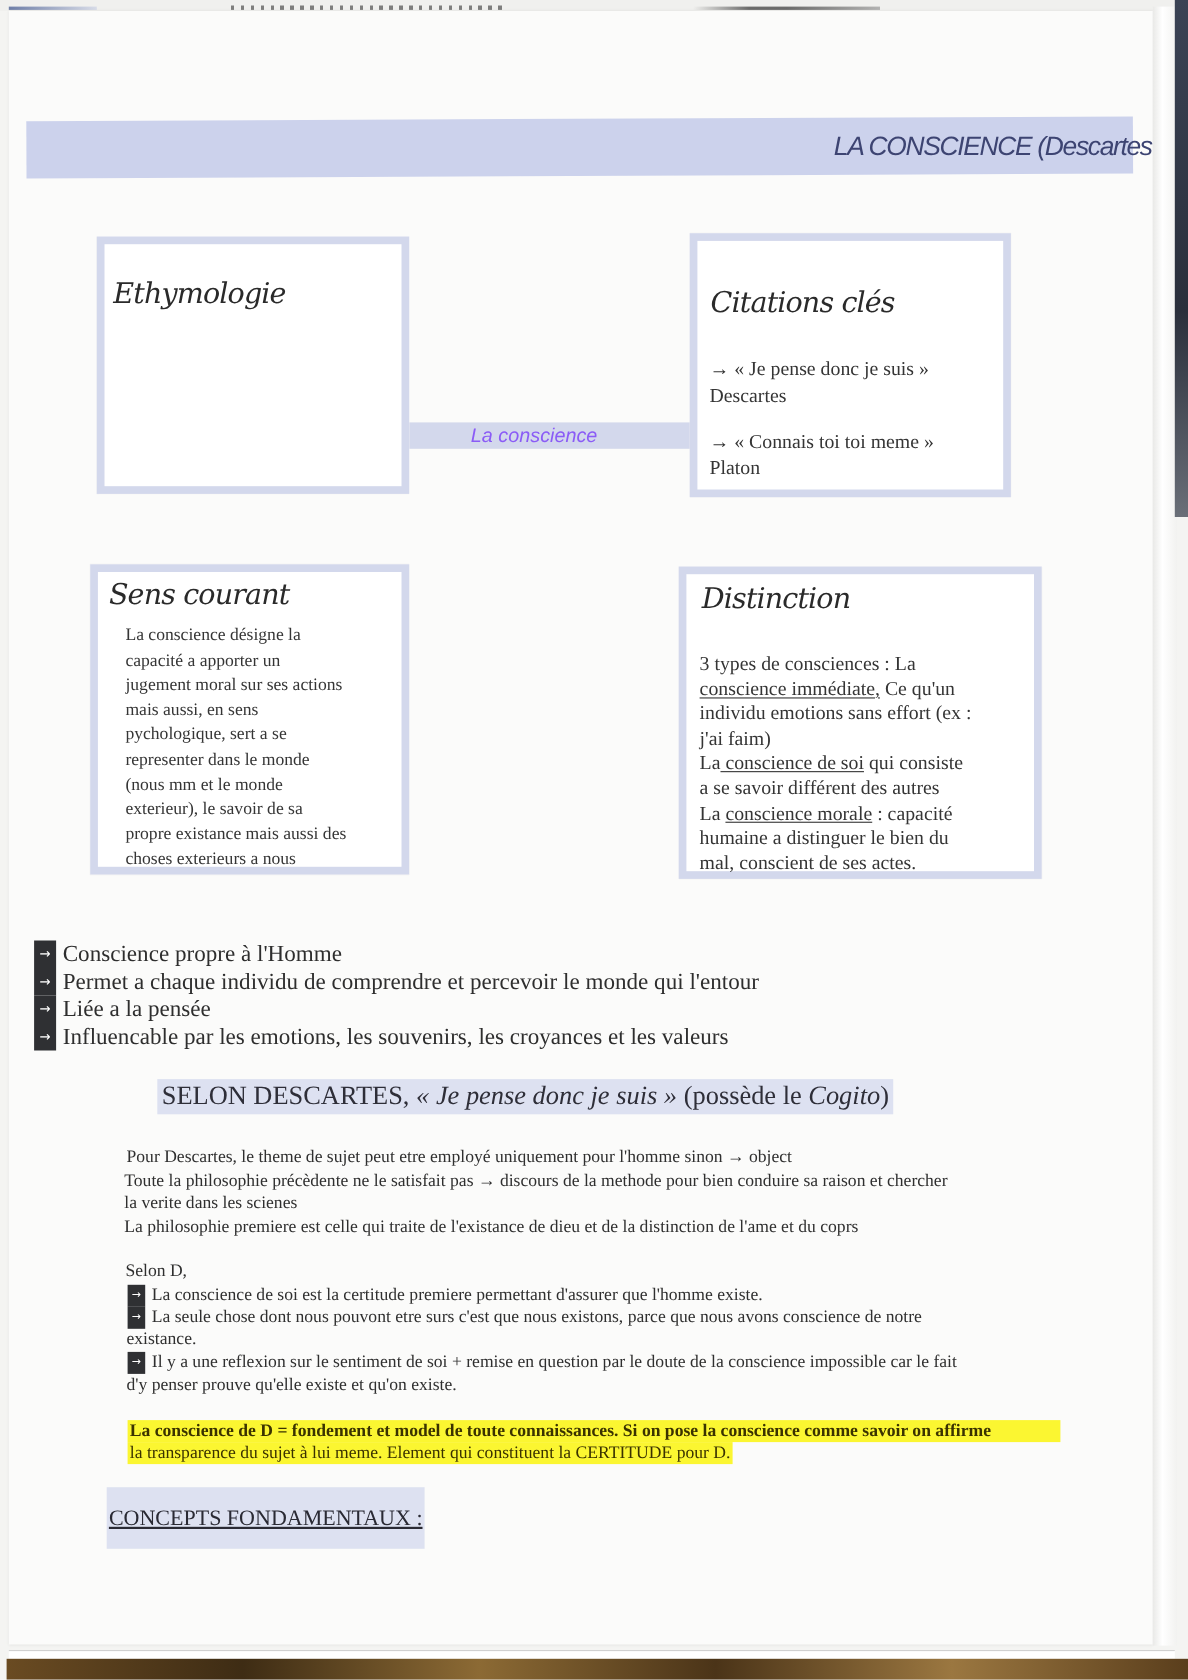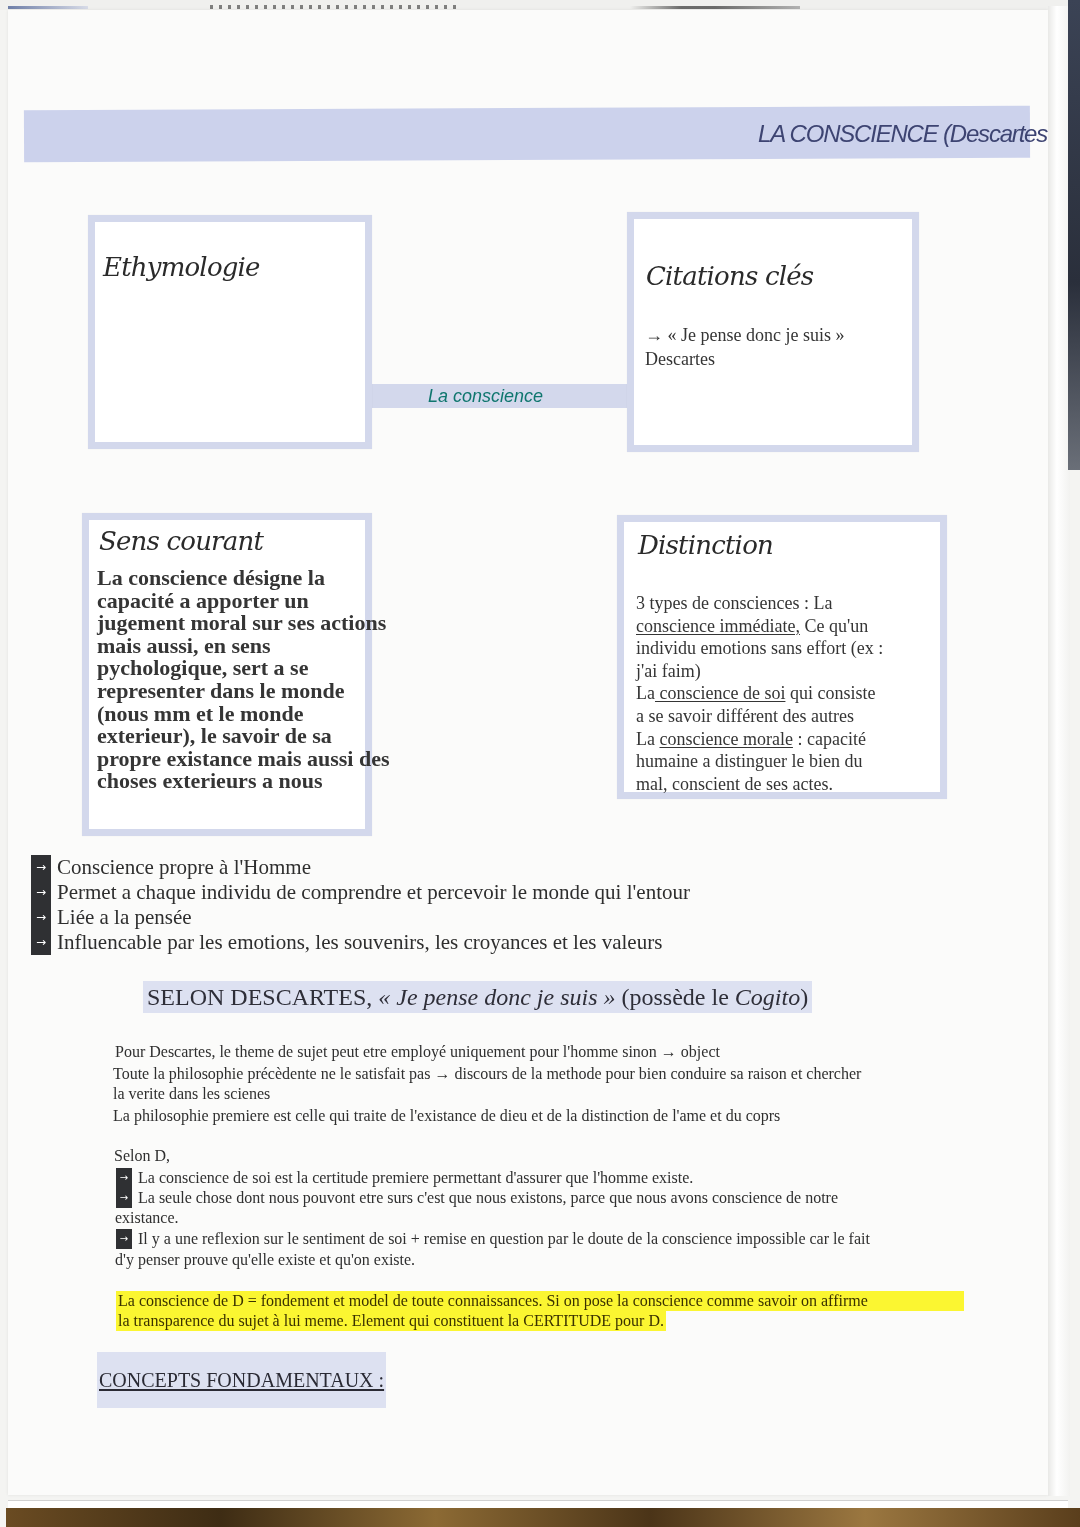--- a/index.html
+++ b/index.html
@@ -105,27 +105,27 @@
       left: 372px; top: 384px;
       width: 256px; height: 24px;
       background: #d3d8ec;
     }
     .connector-label {
       position: absolute;
       left: 428px; top: 386px;
       font-family: "Liberation Sans", "DejaVu Sans", sans-serif;
       font-style: italic;
       font-size: 18px;
-      color: #0f766e;
-      white-space: nowrap;
-    }
-
-    .box-sens { left: 82px; top: 513px; width: 290px; height: 323px; }
+      color: #8b5cf6;
+      white-space: nowrap;
+    }
+
+    .box-sens { left: 82px; top: 513px; width: 290px; height: 282px; }
     .box-sens .box-title { position: absolute; left: 10px; top: 6px; font-size: 26px; }
-    .box-sens .box-body { position: absolute; left: 8px; top: 47px; font-size: 22px; line-height: 22.6px; font-weight: bold; }
+    .box-sens .box-body { position: absolute; left: 25px; top: 47px; font-size: 16px; line-height: 22.6px; }
 
     .box-dist { left: 617px; top: 515px; width: 330px; height: 284px; }
     .box-dist .box-title { position: absolute; left: 14px; top: 8px; font-size: 26px; }
     .box-dist .box-body { position: absolute; left: 12px; top: 70px; font-size: 18px; line-height: 22.6px; }
     .u { text-decoration: underline; text-underline-offset: 2px; text-decoration-thickness: 1px; }
 
     
     .bullets {
       position: absolute;
       left: 31px; top: 855px;
@@ -204,21 +204,21 @@
     .highlight {
       position: absolute;
       font-family: "Liberation Serif", serif;
       font-size: 16px;
       color: #3a3200;
       white-space: nowrap;
       line-height: 20px;
       background: #fbf631;
       padding: 0 2px;
     }
-    .hl1 { left: 116px; top: 1291px; width: 848px; }
+    .hl1 { left: 116px; top: 1291px; width: 848px; font-weight: bold; }
     .hl2 { left: 116px; top: 1311px; }
 
     .concepts {
       position: absolute;
       left: 97px; top: 1352px;
       font-family: "Liberation Serif", serif;
       font-size: 20px;
       color: #2a2a34;
       background: #dde1f1;
       text-decoration: underline;
@@ -251,20 +251,24 @@
 
 <div class="box box-etym">
   <div class="box-title">Ethymologie</div>
 </div>
 
 <div class="box box-cit">
   <div class="box-title">Citations clés</div>
   <div class="box-body body1">
     <div>→ « Je pense donc je suis »</div>
     <div>Descartes</div>
+  </div>
+  <div class="box-body body2">
+    <div>→ « Connais toi toi meme »</div>
+    <div>Platon</div>
   </div>
 </div>
 
 <div class="box box-sens">
   <div class="box-title">Sens courant</div>
   <div class="box-body">
     <div>La conscience désigne la</div>
     <div>capacité a apporter un</div>
     <div>jugement moral sur ses actions</div>
     <div>mais aussi, en sens</div>

